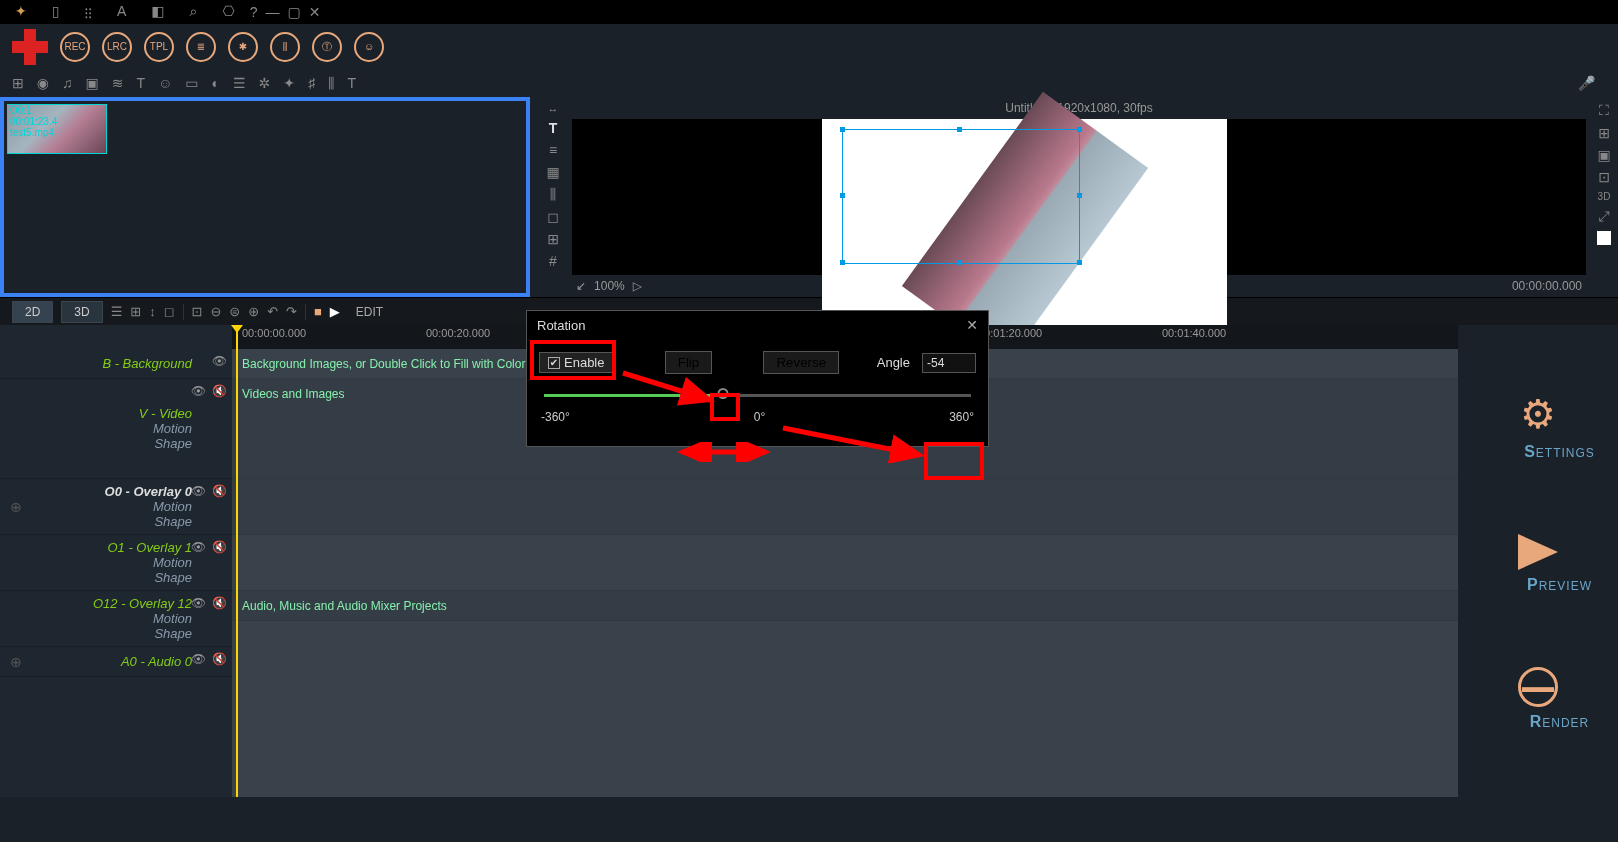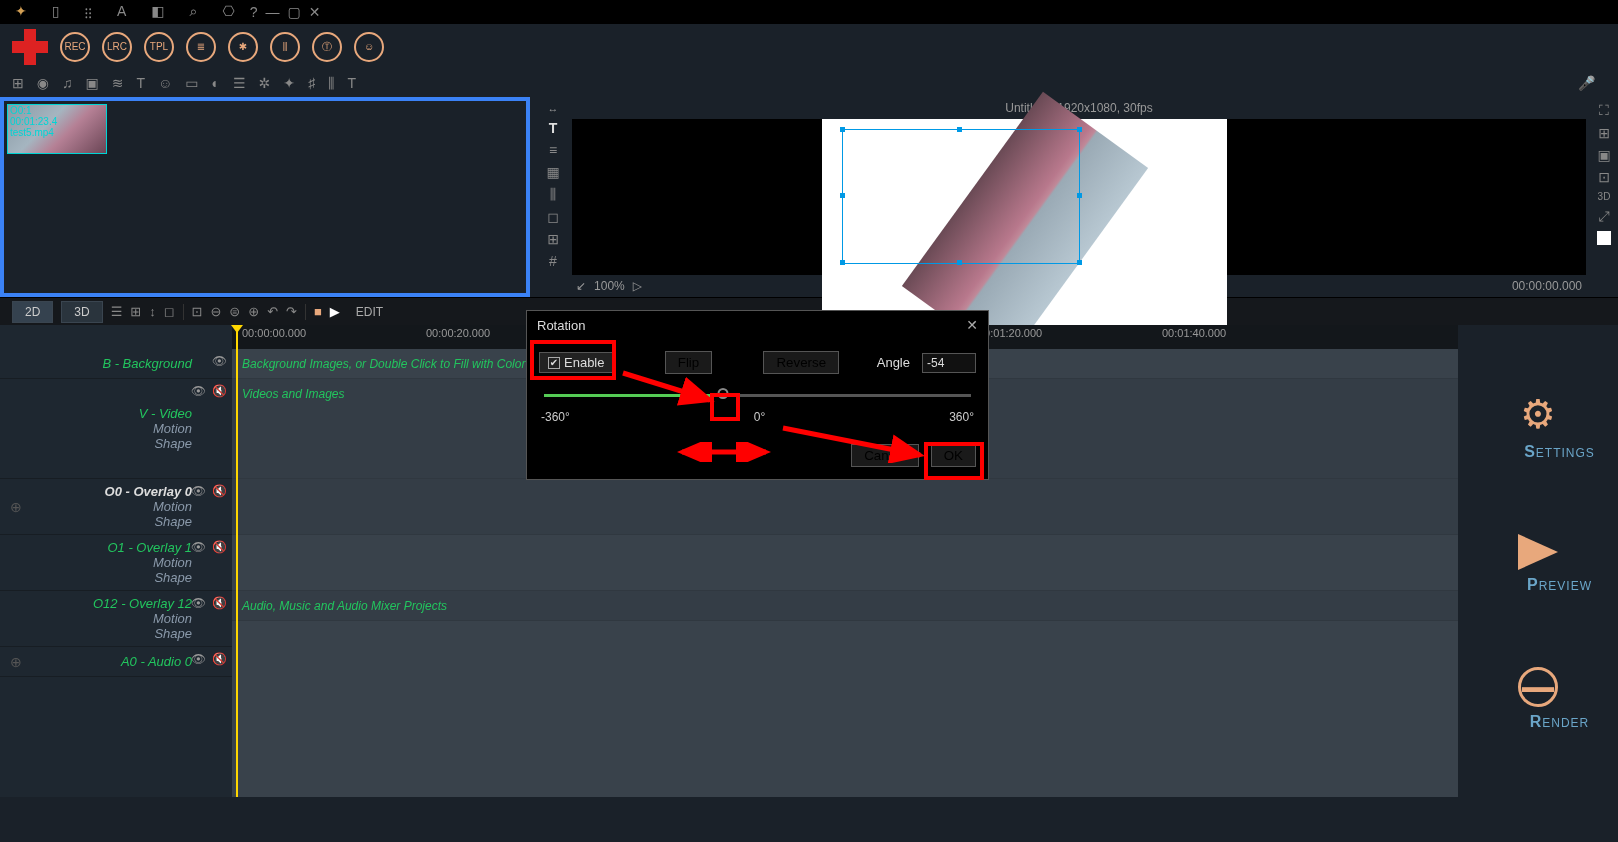--- a/index.html
+++ b/index.html
@@ -44,36 +44,36 @@
 .th-sep { width: 1px; height: 16px; background: #333; }
 .play-icon { color: #fff; }
 .edit-label { color: #aaa; margin-left: 8px; }
 .timeline-area { display: flex; height: 472px; position: relative; }
 .track-labels { width: 232px; background: #1e2730; display: flex; flex-direction: column; }
 .ruler-space { height: 24px; background: #1e2730; }
 .track-label { position: relative; border-bottom: 1px solid #171d23; padding-right: 40px; display: flex; flex-direction: column; align-items: flex-end; justify-content: center; }
 .track-label.tall { height: 100px; }
 .track-label.med { height: 56px; }
 .track-label.short { height: 30px; }
-.track-name { color: #22c55e; font-style: italic; font-size: 13px; white-space: nowrap; }
+.track-name { color: #84cc16; font-style: italic; font-size: 13px; white-space: nowrap; }
 .track-sub { color: #8a99aa; font-style: italic; font-size: 13px; }
 .track-active .track-name { color: #ddd; font-weight: bold; }
 .track-icons { position: absolute; right: 5px; top: 5px; display: flex; gap: 6px; color: #999; }
 .track-add { position: absolute; left: 10px; top: 50%; transform: translateY(-50%); color: #555; font-size: 14px; }
 .timeline-tracks { flex: 1; background: #39424b; position: relative; }
 .ruler { height: 24px; background: #13171b; position: relative; color: #999; font-size: 11px; }
 .ruler-tick { position: absolute; top: 2px; }
 .playhead { position: absolute; left: 4px; top: 0; width: 2px; height: 100%; background: #ffd700; z-index: 5; }
 .playhead::before { content:''; position:absolute; left:-5px; top:0; width:0; height:0; border:6px solid transparent; border-top:8px solid #ffd700; }
 .track-row { border-bottom: 1px solid #303840; position: relative; }
 .track-row.tall { height: 100px; }
 .track-row.med { height: 56px; }
 .track-row.short { height: 30px; }
 .track-row.alt { background: #343d46; }
-.track-hint { position: absolute; left: 10px; top: 8px; color: #22c55e; font-style: italic; font-size: 12px; }
+.track-hint { position: absolute; left: 10px; top: 8px; color: #86efac; font-size: 12px; }
 .clip { position: absolute; left: 0; top: 2px; height: 22px; background: linear-gradient(180deg,#2a6a9a 0%,#1f5680 100%); border: 1px solid #3090d0; display: flex; align-items: center; padding: 0 4px; gap: 6px; }
 .clip-thumb { width: 24px; height: 18px; background: linear-gradient(135deg,#aaa,#667); }
 .clip-text { color: #6ee0ff; font-size: 12px; white-space: nowrap; }
 .clip-handle { position: absolute; right: -2px; top: 0; width: 6px; height: 22px; background: #3090d0; }
 .right-panel { width: 160px; background: #1a2129; display: flex; flex-direction: column; align-items: center; justify-content: space-around; padding: 30px 0; }
 .panel-btn { display: flex; flex-direction: column; align-items: center; gap: 6px; cursor: pointer; }
 .panel-btn .icon-lg { font-size: 40px; color: #e8a87c; }
 .panel-btn .play-tri { width: 0; height: 0; border-left: 40px solid #e8a87c; border-top: 18px solid transparent; border-bottom: 18px solid transparent; }
 .panel-label { color: #6aa5c8; font-size: 12px; letter-spacing: 1px; margin-left: 43px; }
 .panel-label b { font-size: 16px; }
@@ -342,24 +342,20 @@
         <div class="slider-fill-left"></div>
         <div class="slider-fill-right"></div>
         <div class="slider-thumb"></div>
       </div>
       <div class="slider-labels">
         <span>-360°</span>
         <span>0°</span>
         <span>360°</span>
       </div>
     </div>
-    <div class="dialog-buttons">
-      <button class="dlg-btn">Cancel</button>
-      <button class="dlg-btn">OK</button>
-    </div>
   </div>
 </div>
 
 <div class="anno anno1"></div>
 <div class="anno anno2"></div>
 <div class="anno anno3"></div>
 
 <div class="arrow arrow-diag1">
   <svg class="arr" viewBox="0 0 100 40">
       <defs>

